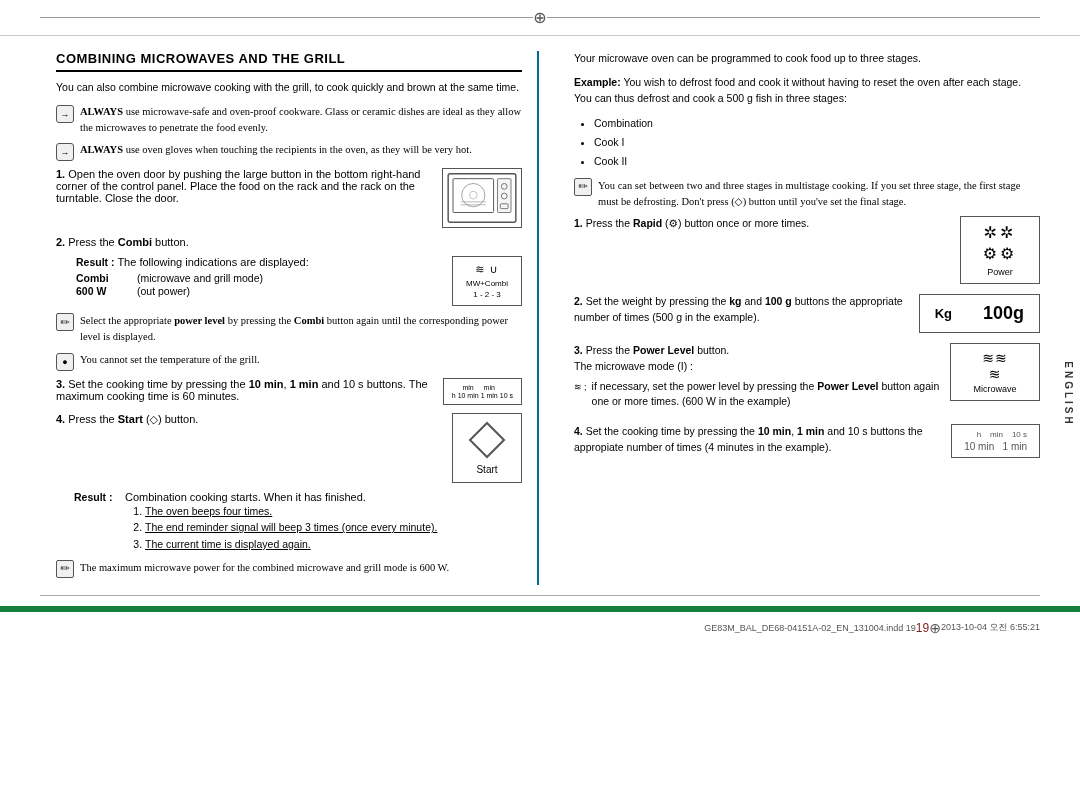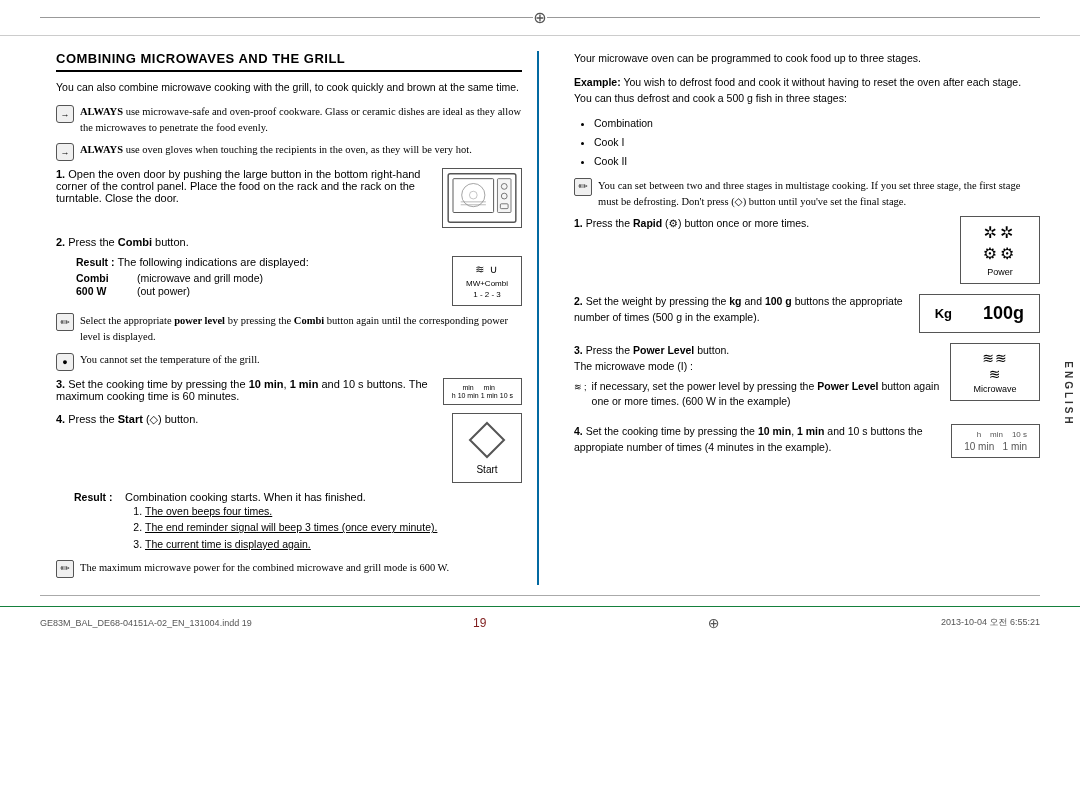--- a/index.html
+++ b/index.html
@@ -266,24 +266,24 @@
       list-style: decimal;
       margin-left: 20px;
       font-size: 10.5px;
       line-height: 1.6;
       text-decoration: underline;
     }
 
     
     .page-footer {
       display: flex;
-      justify-content: space-between;
+      justify-content: flex-end;
       align-items: center;
       padding: 8px 40px;
-      border-top: 1px solid #15803d;
+      border-top: 6px solid #15803d;
       margin-top: 10px;
     }
     .footer-left {
       font-size: 9px;
       color: #555;
     }
     .footer-center {
       font-size: 12px;
       color: #7f1d1d;
     }

